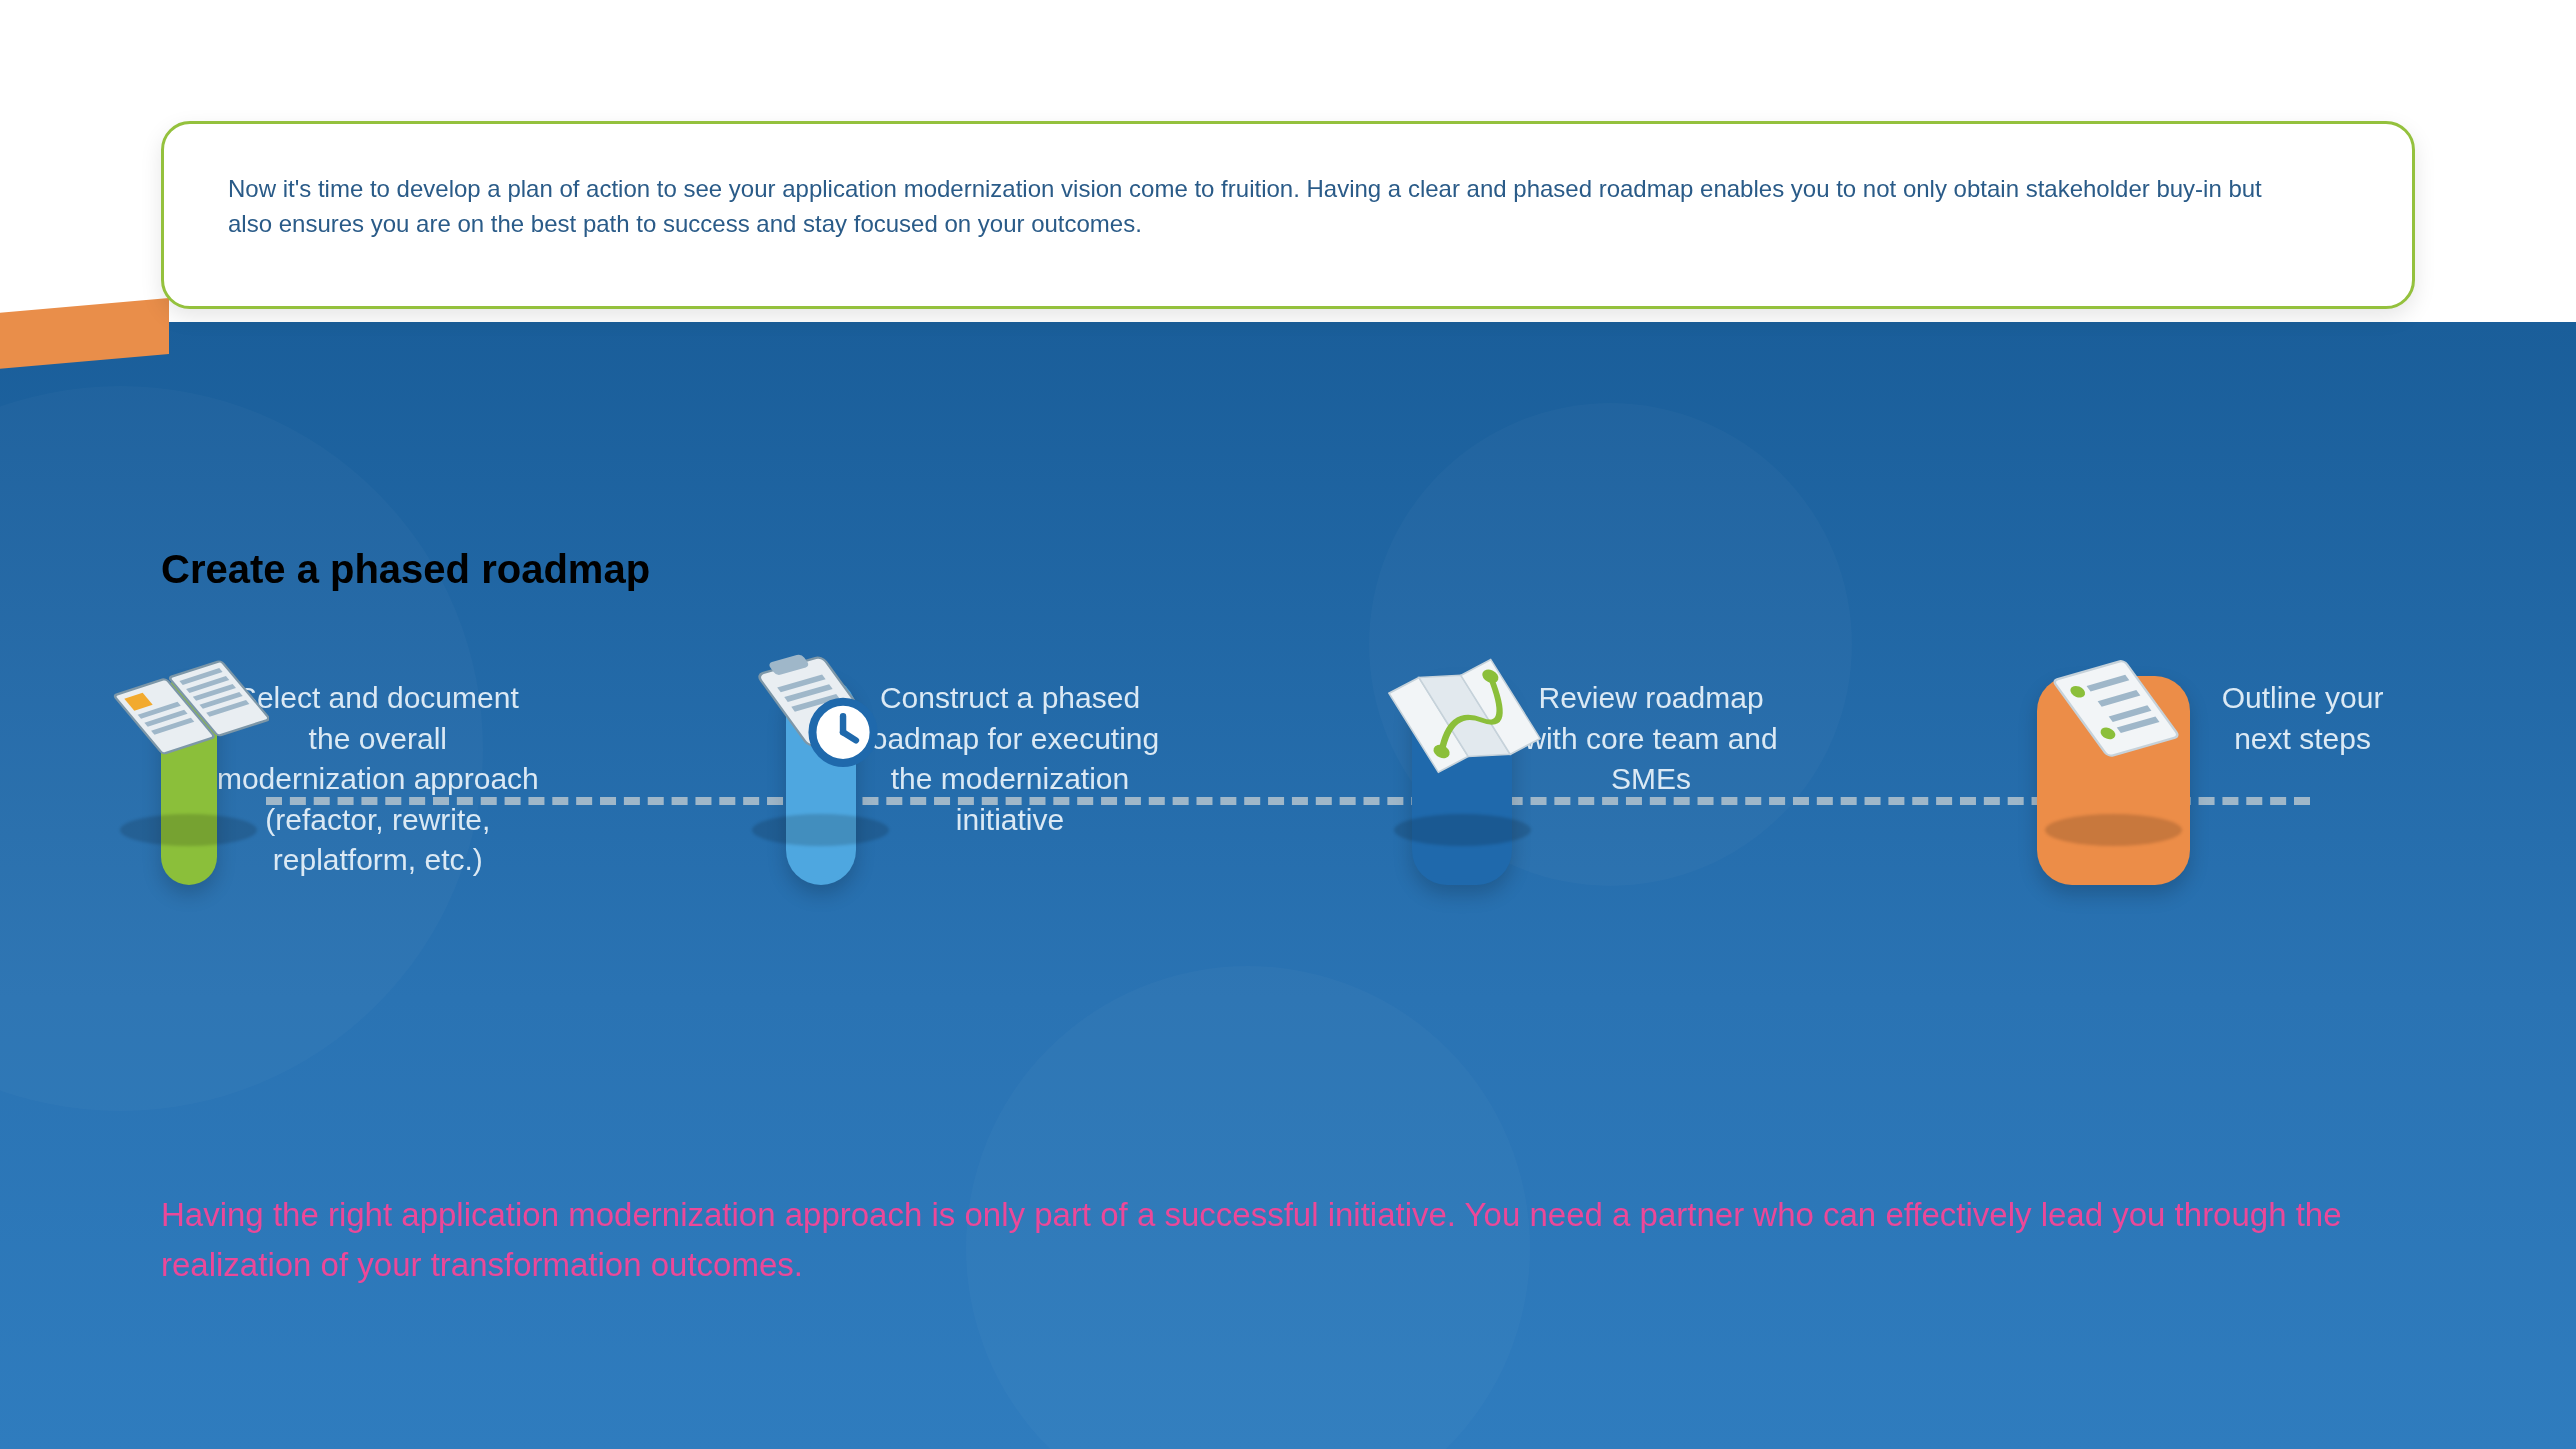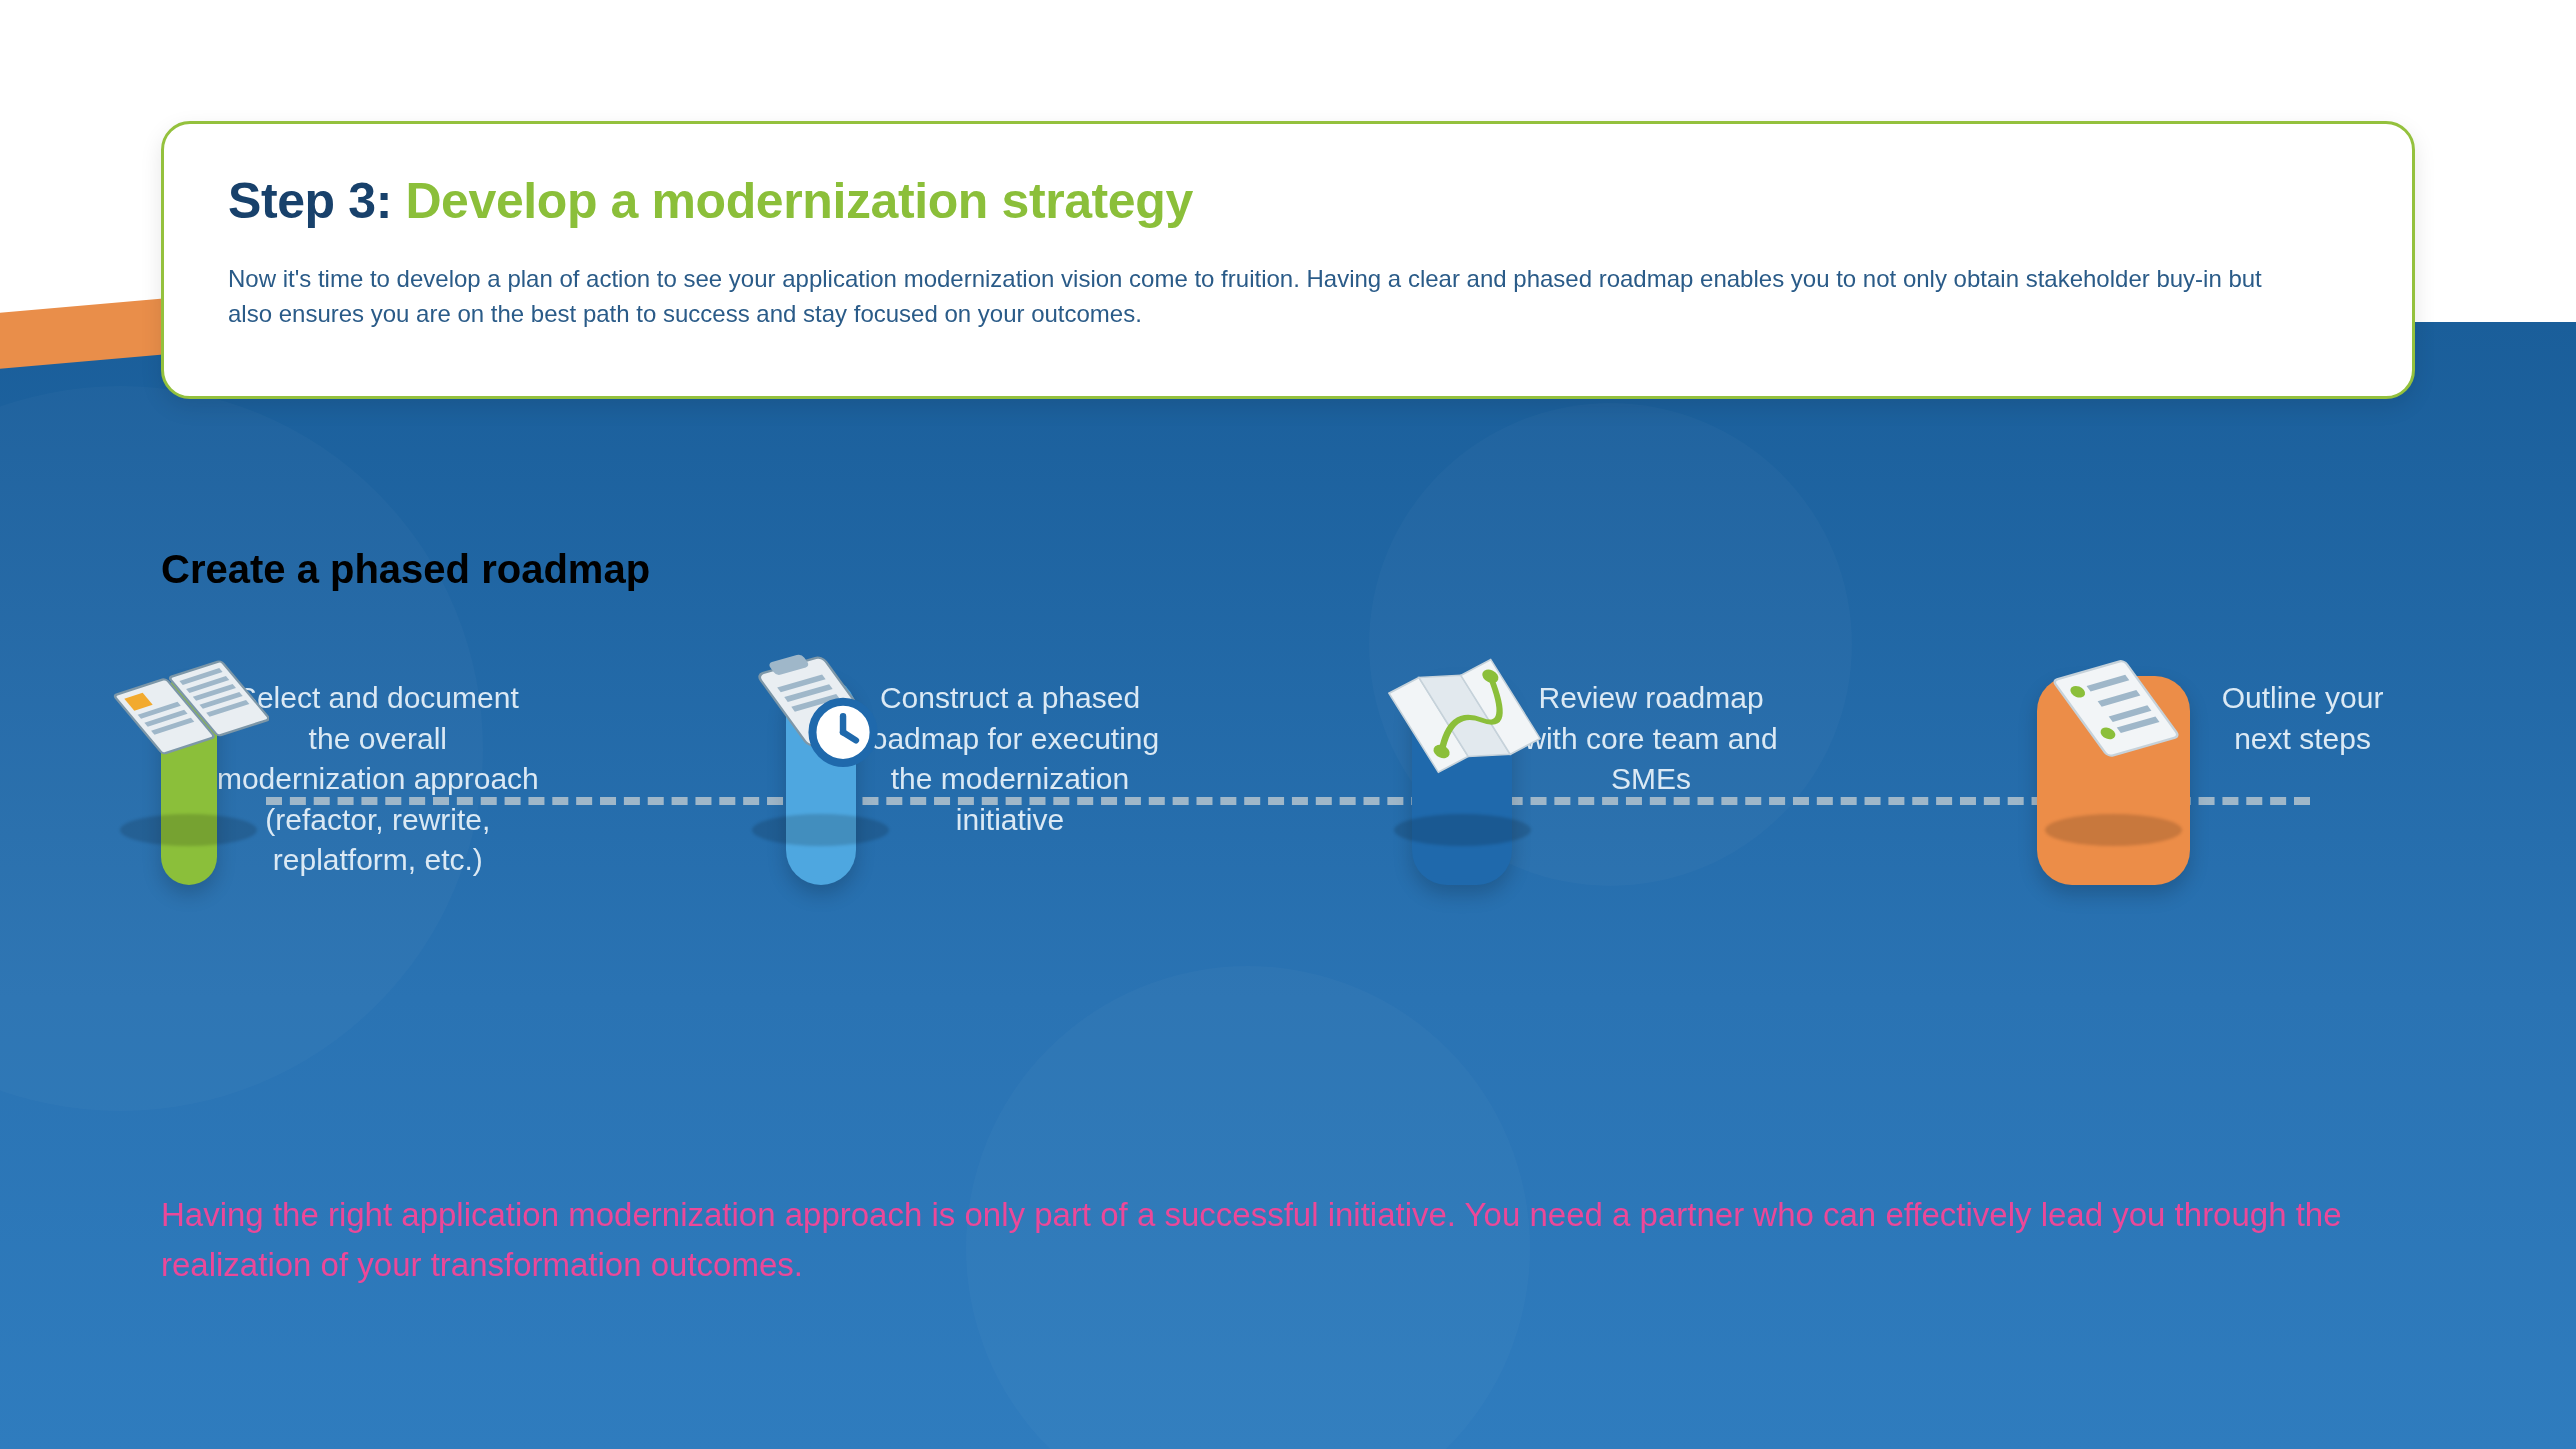--- a/index.html
+++ b/index.html
@@ -164,23 +164,20 @@
 </head>
 <body>
 
 <div class="bg-blue"></div>
 <div class="bg-circle c1"></div>
 <div class="bg-circle c2"></div>
 <div class="bg-circle c3"></div>
 <div class="orange-wedge"></div>
 
 <div class="card">
-  <h1>
-    <span>Step 3: </span><span class="accent">Develop a modernization strategy</span>
-  </h1>
   <p>Now it's time to develop a plan of action to see your application modernization vision come to fruition. Having a clear and phased roadmap enables you to not only obtain stakeholder buy-in but also ensures you are on the best path to success and stay focused on your outcomes.</p>
 </div>
 
 <div class="section-title">Create a phased roadmap</div>
 
 <div class="roadmap">
   <div class="dashed-line"></div>
   <div class="steps">
 
     <div class="step">

